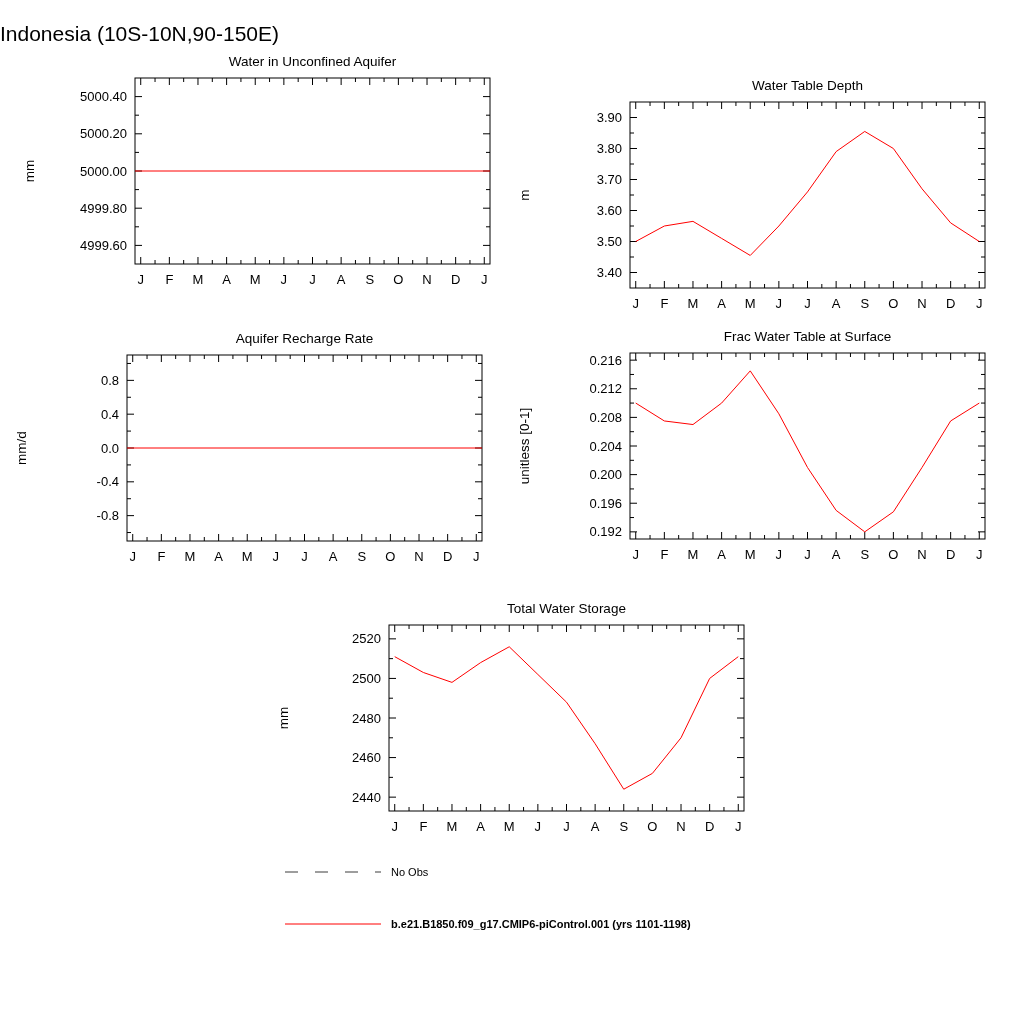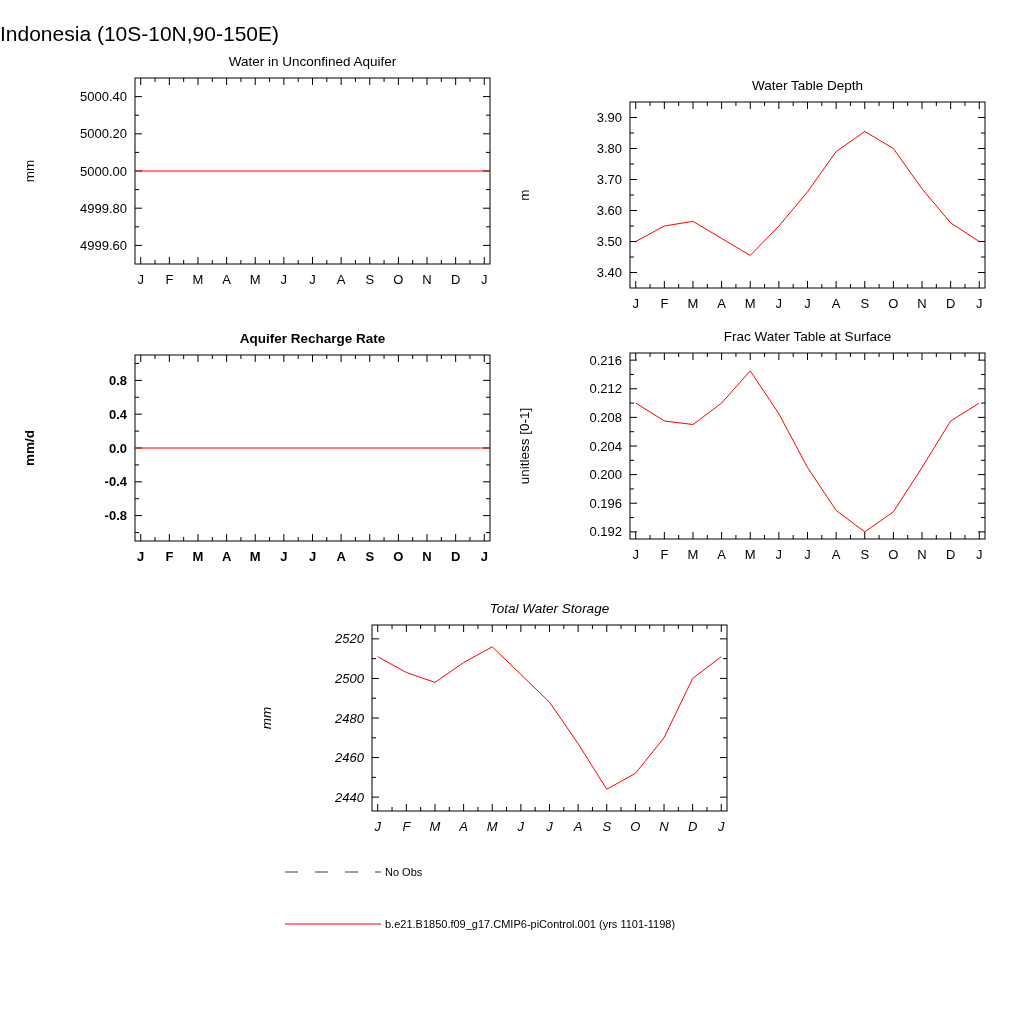--- a/index.html
+++ b/index.html
@@ -2,28 +2,28 @@
 <html><head>
 <meta charset="utf-8">
 <style>
   html,body{margin:0;padding:0;background:#ffffff;}
   body{width:1024px;height:1024px;font-family:"Liberation Sans",sans-serif;color:#000;}
   .page{position:relative;width:1024px;height:1024px;background:#fff;overflow:hidden;}
   .main-title{position:absolute;top:22px;left:0;width:1014px;text-align:left;font-size:21px;color:#000;}
   .chart{position:absolute;width:480px;height:248px;}
   .pos0{left:20px;top:50px;}
   .pos1{left:515px;top:62px;margin-top:12px;}
-  .pos2{left:20px;top:327px;font-weight:bold;}
+  .pos2{left:12px;top:327px;}
   .pos3{left:515px;top:325px;}
-  .pos4{left:257px;top:597px;font-style:italic;}
+  .pos4{left:274px;top:597px;}
   svg text{fill:#000;font-family:"Liberation Sans",sans-serif;}
-  .legend-row{position:absolute;display:flex;align-items:flex-start;gap:2px;}
+  .legend-row{position:absolute;display:flex;align-items:flex-start;gap:8px;}
   .legend-row .label{font-size:11px;color:#000;white-space:nowrap;}
   .legend-row1{left:283px;top:866px;}
-  .legend-row2{left:283px;top:918px;}
+  .legend-row2{left:283px;top:918px;font-weight:bold;}
 </style>
 </head>
 <body>
 
 <div class="page">
 
   <div class="main-title">Indonesia (10S-10N,90-150E)</div>
 
   <div class="chart pos0"><svg width="480" height="248" viewBox="0 0 480 248">
         <rect x="115" y="28" width="355" height="186" fill="none" stroke="#000" stroke-width="1"></rect>

